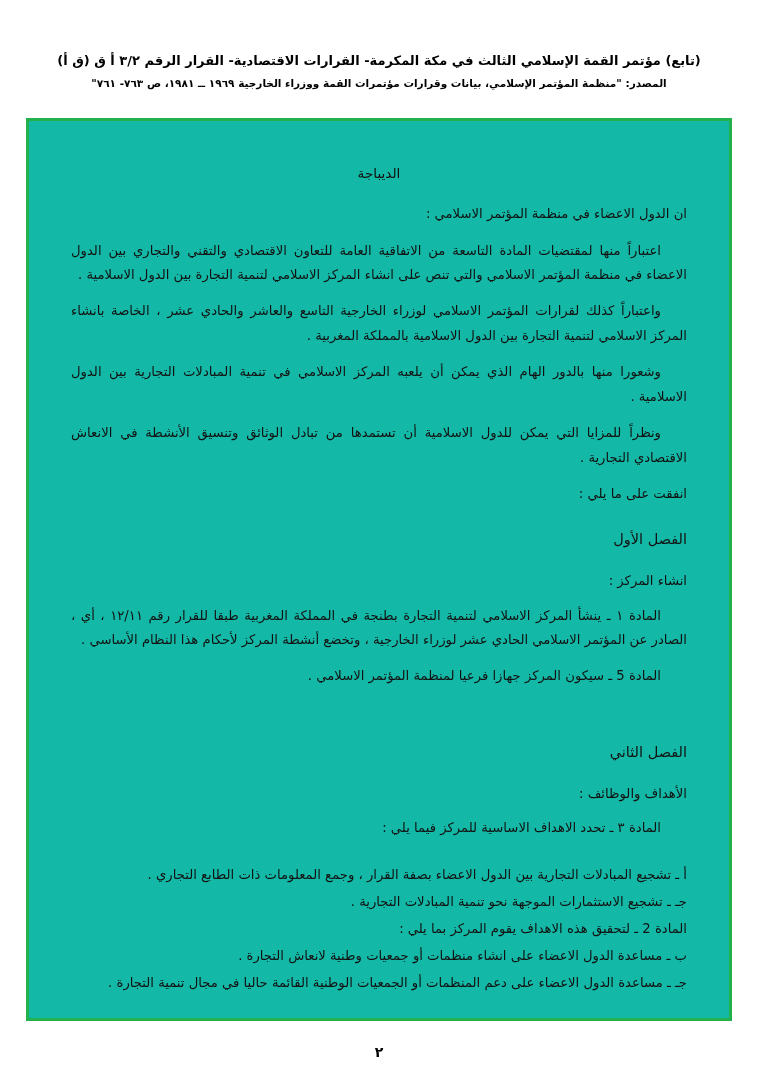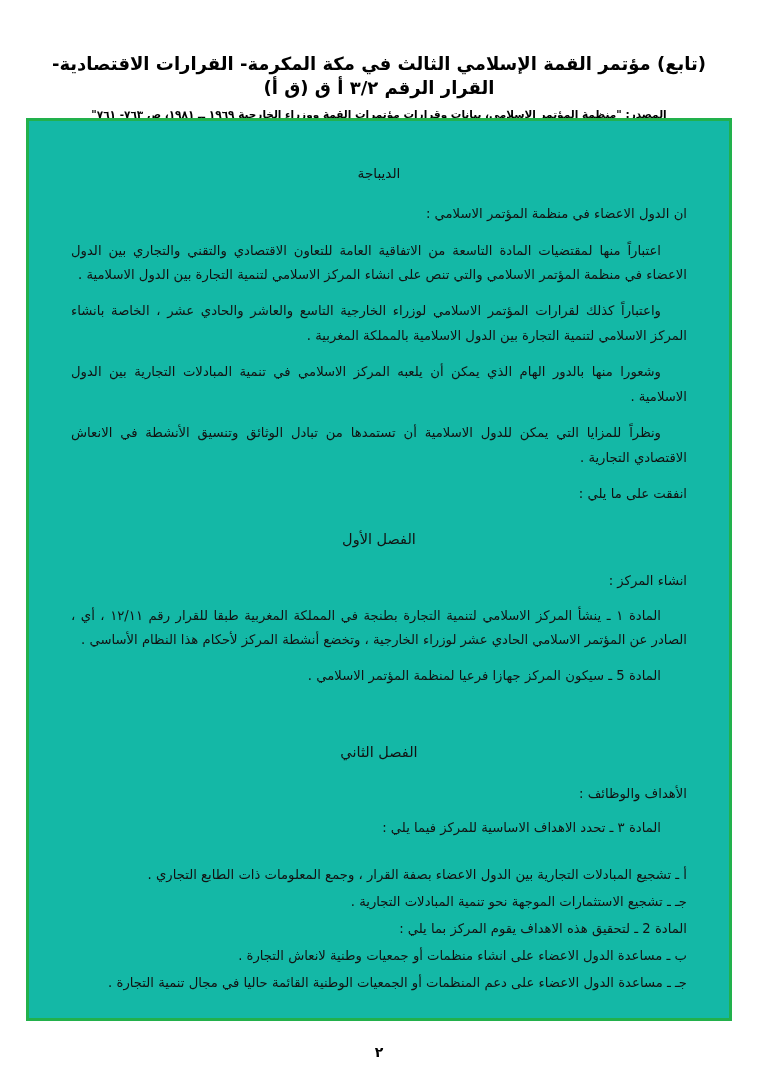--- a/index.html
+++ b/index.html
@@ -23,21 +23,21 @@
   }
   .header-block {
     position: absolute;
     top: 52px;
     left: 0;
     right: 0;
     text-align: center;
     padding: 0 40px;
   }
   .header-title {
-    font-size: 18px;
+    font-size: 13px;
     font-weight: bold;
     line-height: 1.35;
     direction: rtl;
     letter-spacing: 0px;
   }
   .header-source {
     font-size: 10.5px;
     font-weight: bold;
     margin-top: 7px;
     direction: rtl;
@@ -70,21 +70,21 @@
     text-indent: 0;
   }
   .p-indent {
     margin: 0 0 12px 0;
     text-indent: 26px;
   }
   .p-tight {
     margin: 0 0 2px 0;
   }
   .sec-title {
-    text-align: center;
+    text-align: right;
     font-size: 14.5px;
     margin: 20px 0 16px 0;
   }
   .heading-line {
     margin: 0 0 10px 0;
     text-align: right;
   }
   .preamble-title {
     text-align: center;
     margin: 0 0 16px 0;

